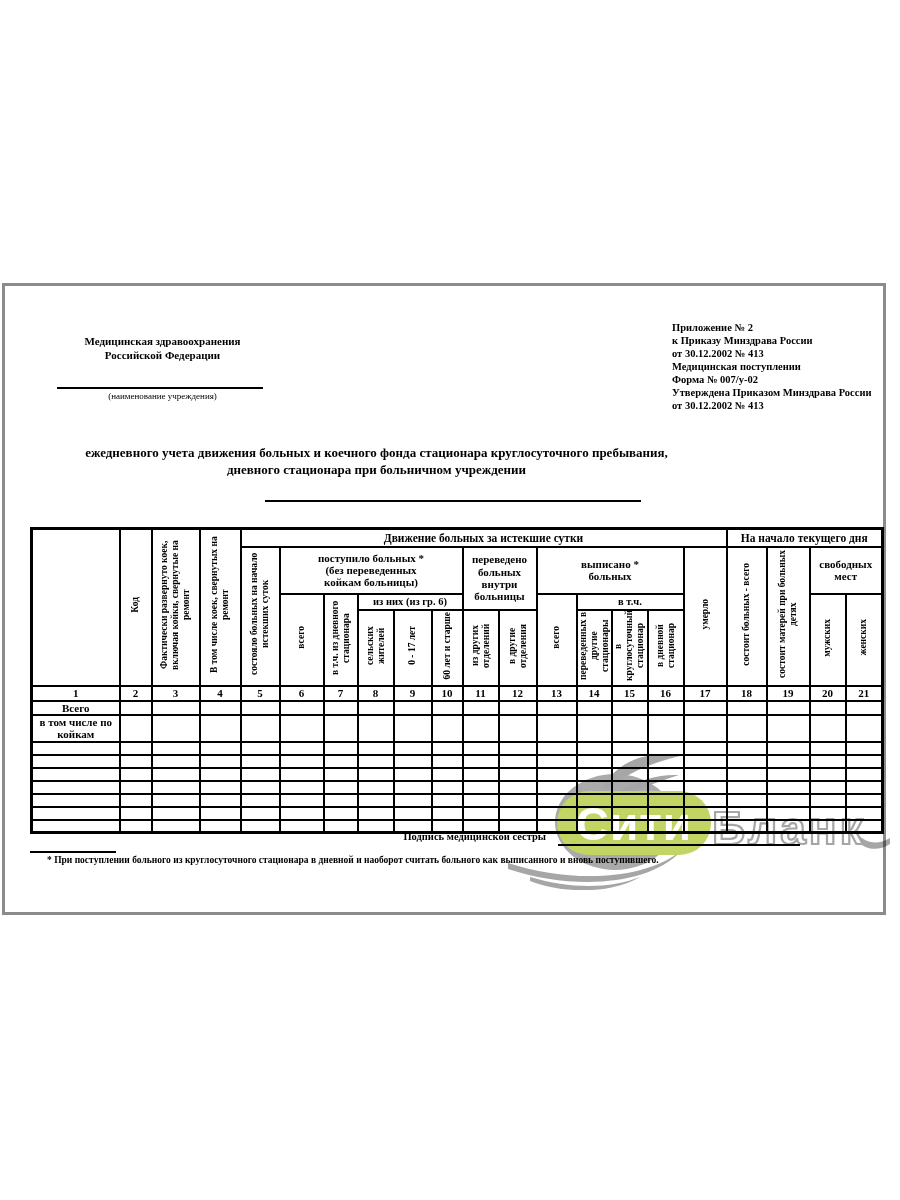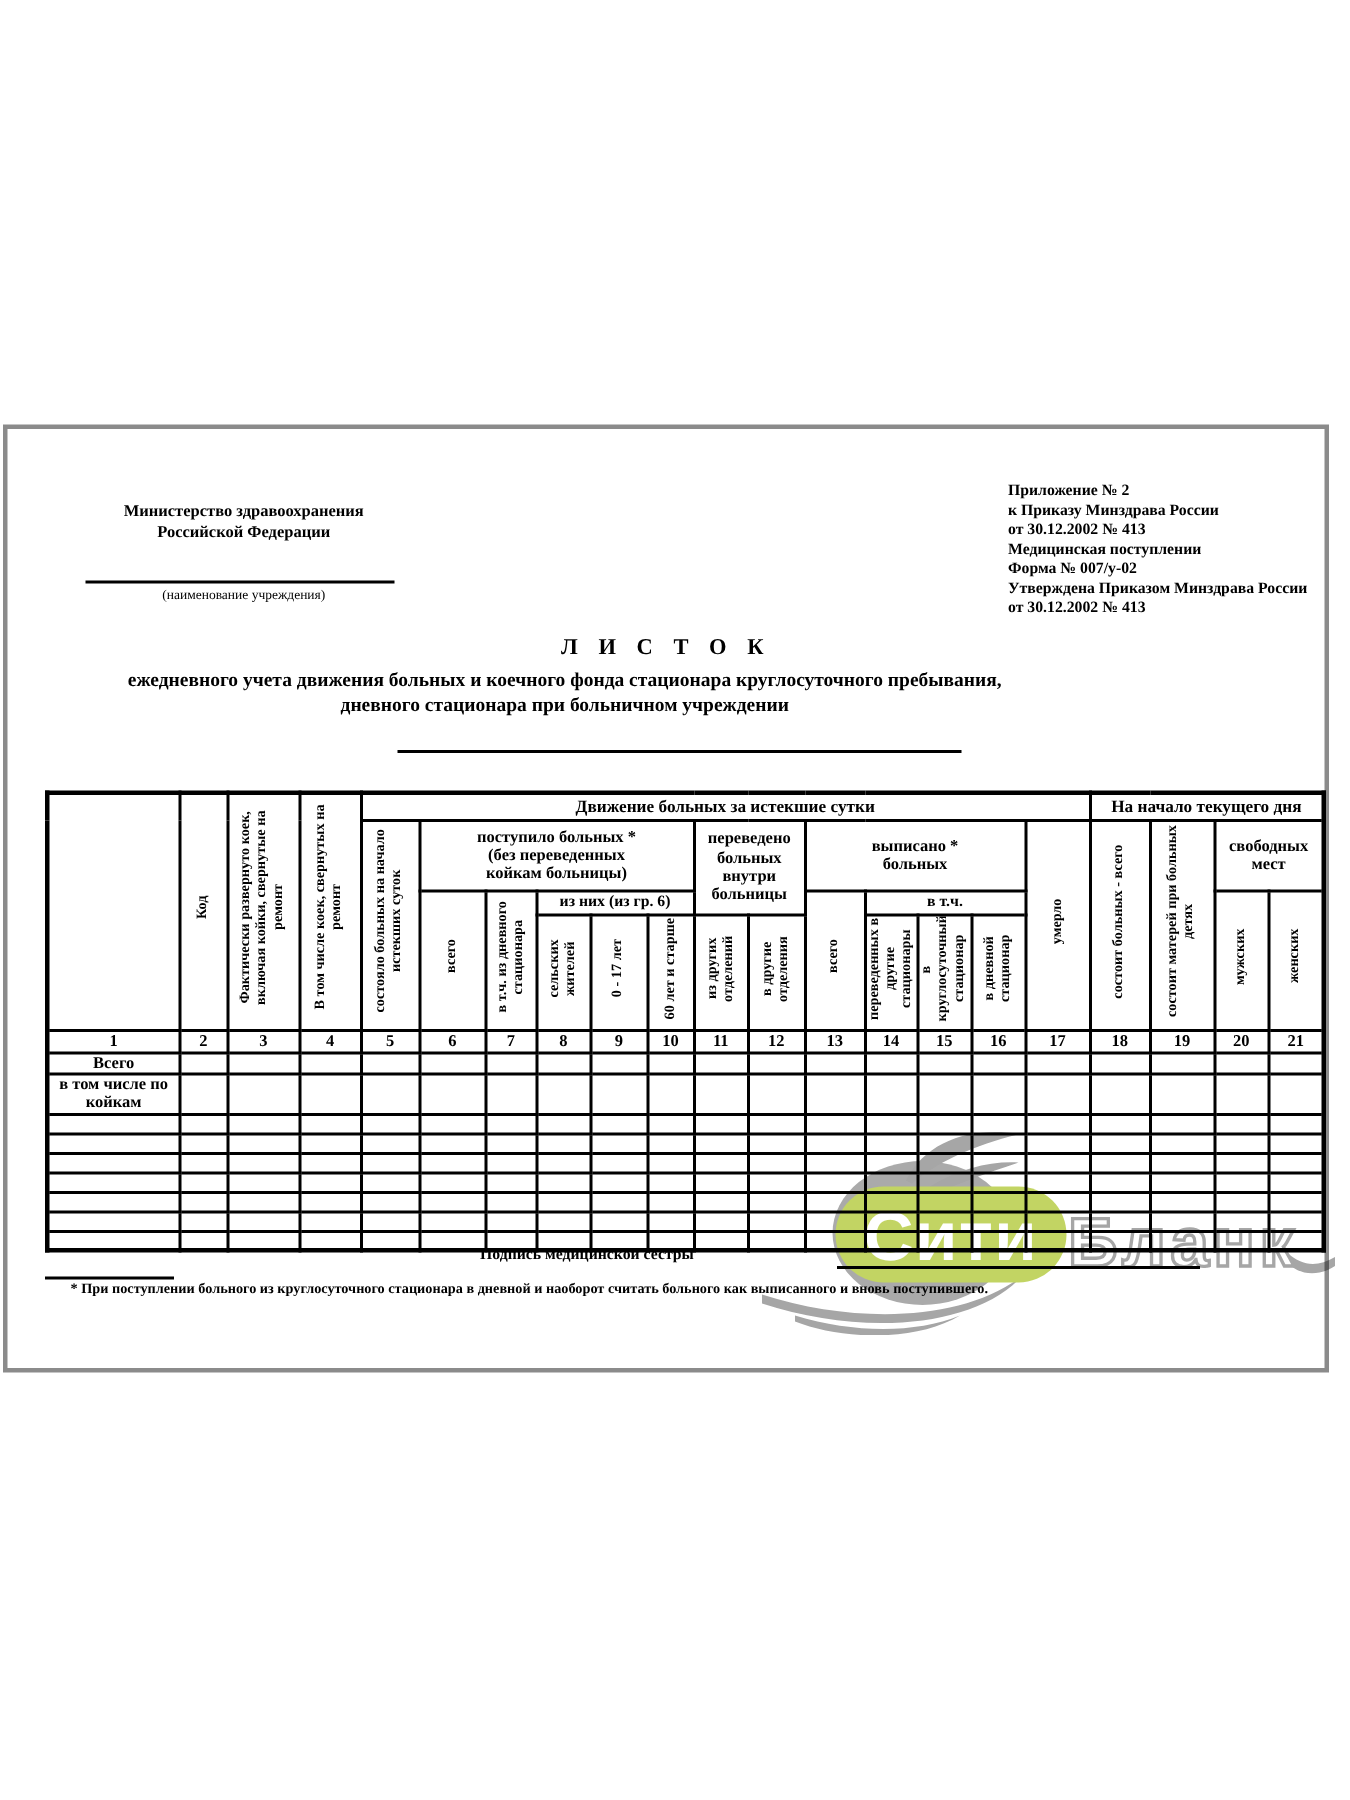--- a/index.html
+++ b/index.html
@@ -32,53 +32,52 @@
   .band{font-size:11.5px;}
   .grp{font-size:11px;line-height:1.12;}
   .sub{font-size:10.5px;}
   .num{font-size:11px;}
   .v{writing-mode:vertical-rl;transform:rotate(180deg);display:inline-block;
      font-size:9.5px;line-height:1.15;font-weight:700;}
   .r14 .v{max-height:150px;} .r24 .v{max-height:132px;} .r34 .v{max-height:86px;} .r4v .v{max-height:70px;}
   td.lbl{font-size:11px;text-align:left;padding-left:4px;line-height:1.1;}
   td.lbl2{padding-left:9px;font-size:11px;text-align:left;line-height:1.1;}
   
-  .sig{position:absolute;left:320px;top:831px;width:226px;
+  .sig{position:absolute;left:320px;top:831px;width:226px;text-align:right;
        font-size:10.5px;font-weight:700;}
   .sig-rule{position:absolute;left:558px;top:844px;width:242px;height:2px;background:#000;}
   .fn-rule{position:absolute;left:30px;top:851px;width:86px;height:2px;background:#000;}
   .fn{position:absolute;left:47px;top:855px;width:800px;font-size:9.5px;font-weight:600;}
   
   .wm{position:absolute;left:500px;top:745px;width:390px;height:145px;
       mix-blend-mode:multiply;opacity:.92;pointer-events:none;}
 </style>
 </head>
 <body>
 
 <div class="canvas">
   <div class="frame"></div>
 
   <div class="hleft">
-    <div>Министерство здравоохранения</div>
+    <div>Медицинская здравоохранения</div>
     <div>Российской Федерации</div>
   </div>
   <div class="hleft-rule"></div>
   <div class="hleft-hint">(наименование учреждения)</div>
 
   <div class="hright">
     <div>Приложение № 2</div>
     <div>к Приказу Минздрава России</div>
     <div>от 30.12.2002 № 413</div>
     <div>Медицинская поступлении</div>
     <div>Форма № 007/у-02</div>
     <div>Утверждена Приказом Минздрава России</div>
     <div>от 30.12.2002 № 413</div>
   </div>
 
-  <div class="t-main">Л И С Т О К</div>
   <div class="t-sub t-sub2">ежедневного учета движения больных и коечного фонда стационара круглосуточного пребывания,</div>
   <div class="t-sub t-sub3">дневного стационара при больничном учреждении</div>
   <div class="dept-rule"></div>
 
   <table class="main">
     <colgroup>
       <col style="width:88px">
         <col style="width:32px">
         <col style="width:48px">
         <col style="width:41px">

